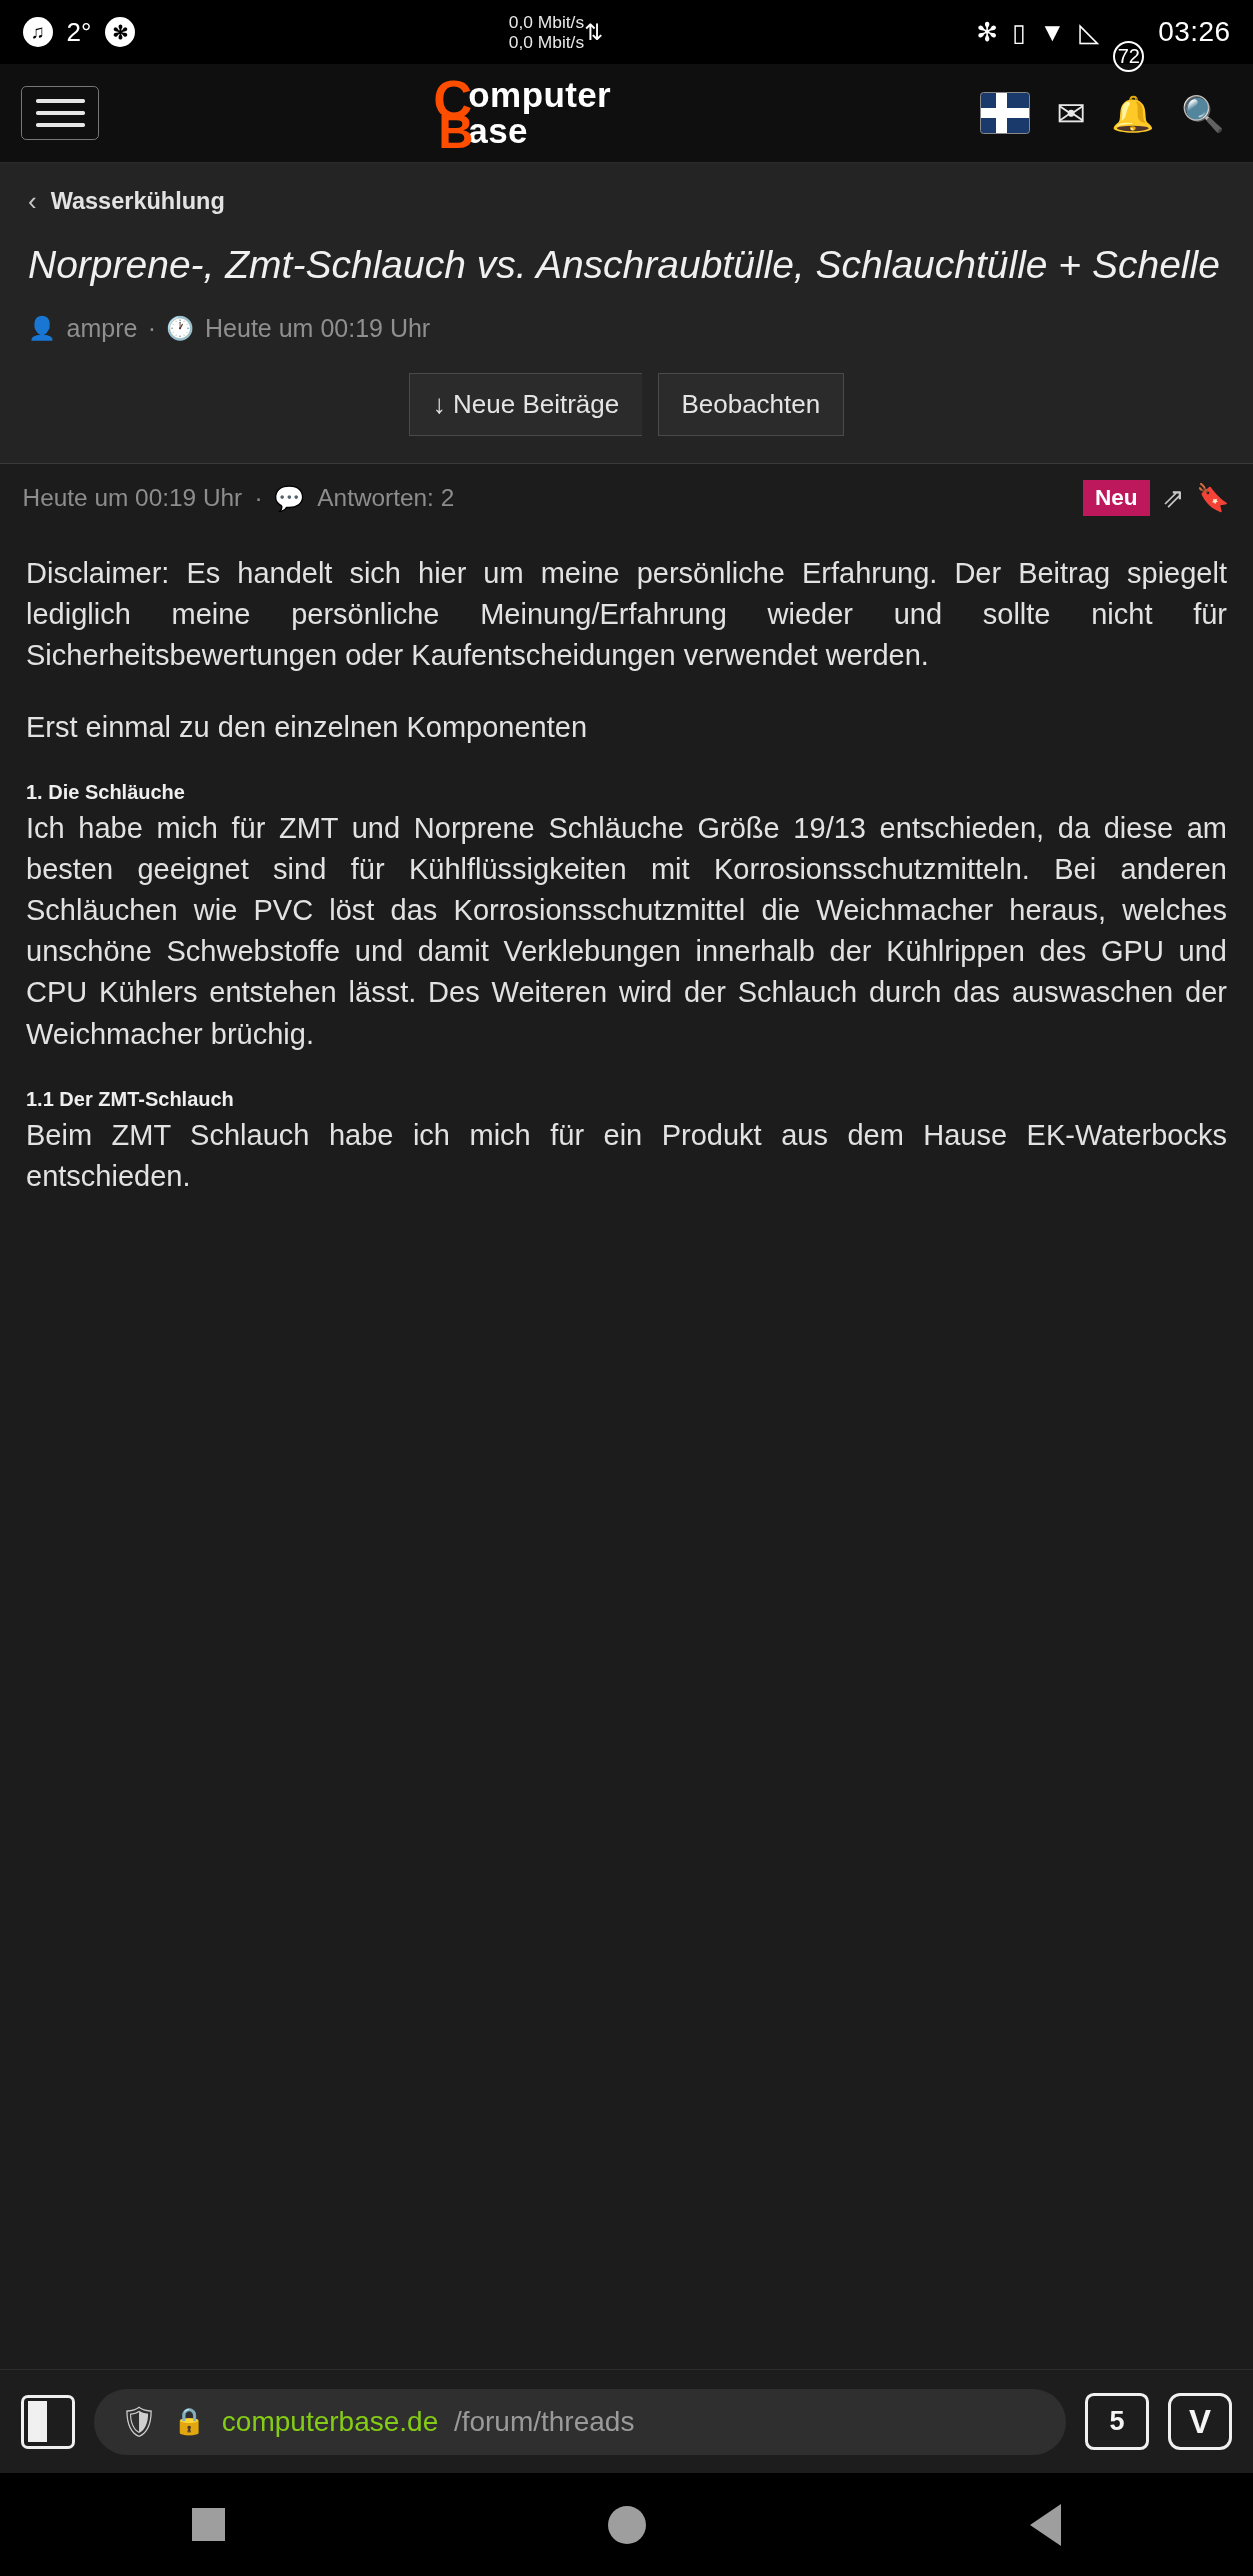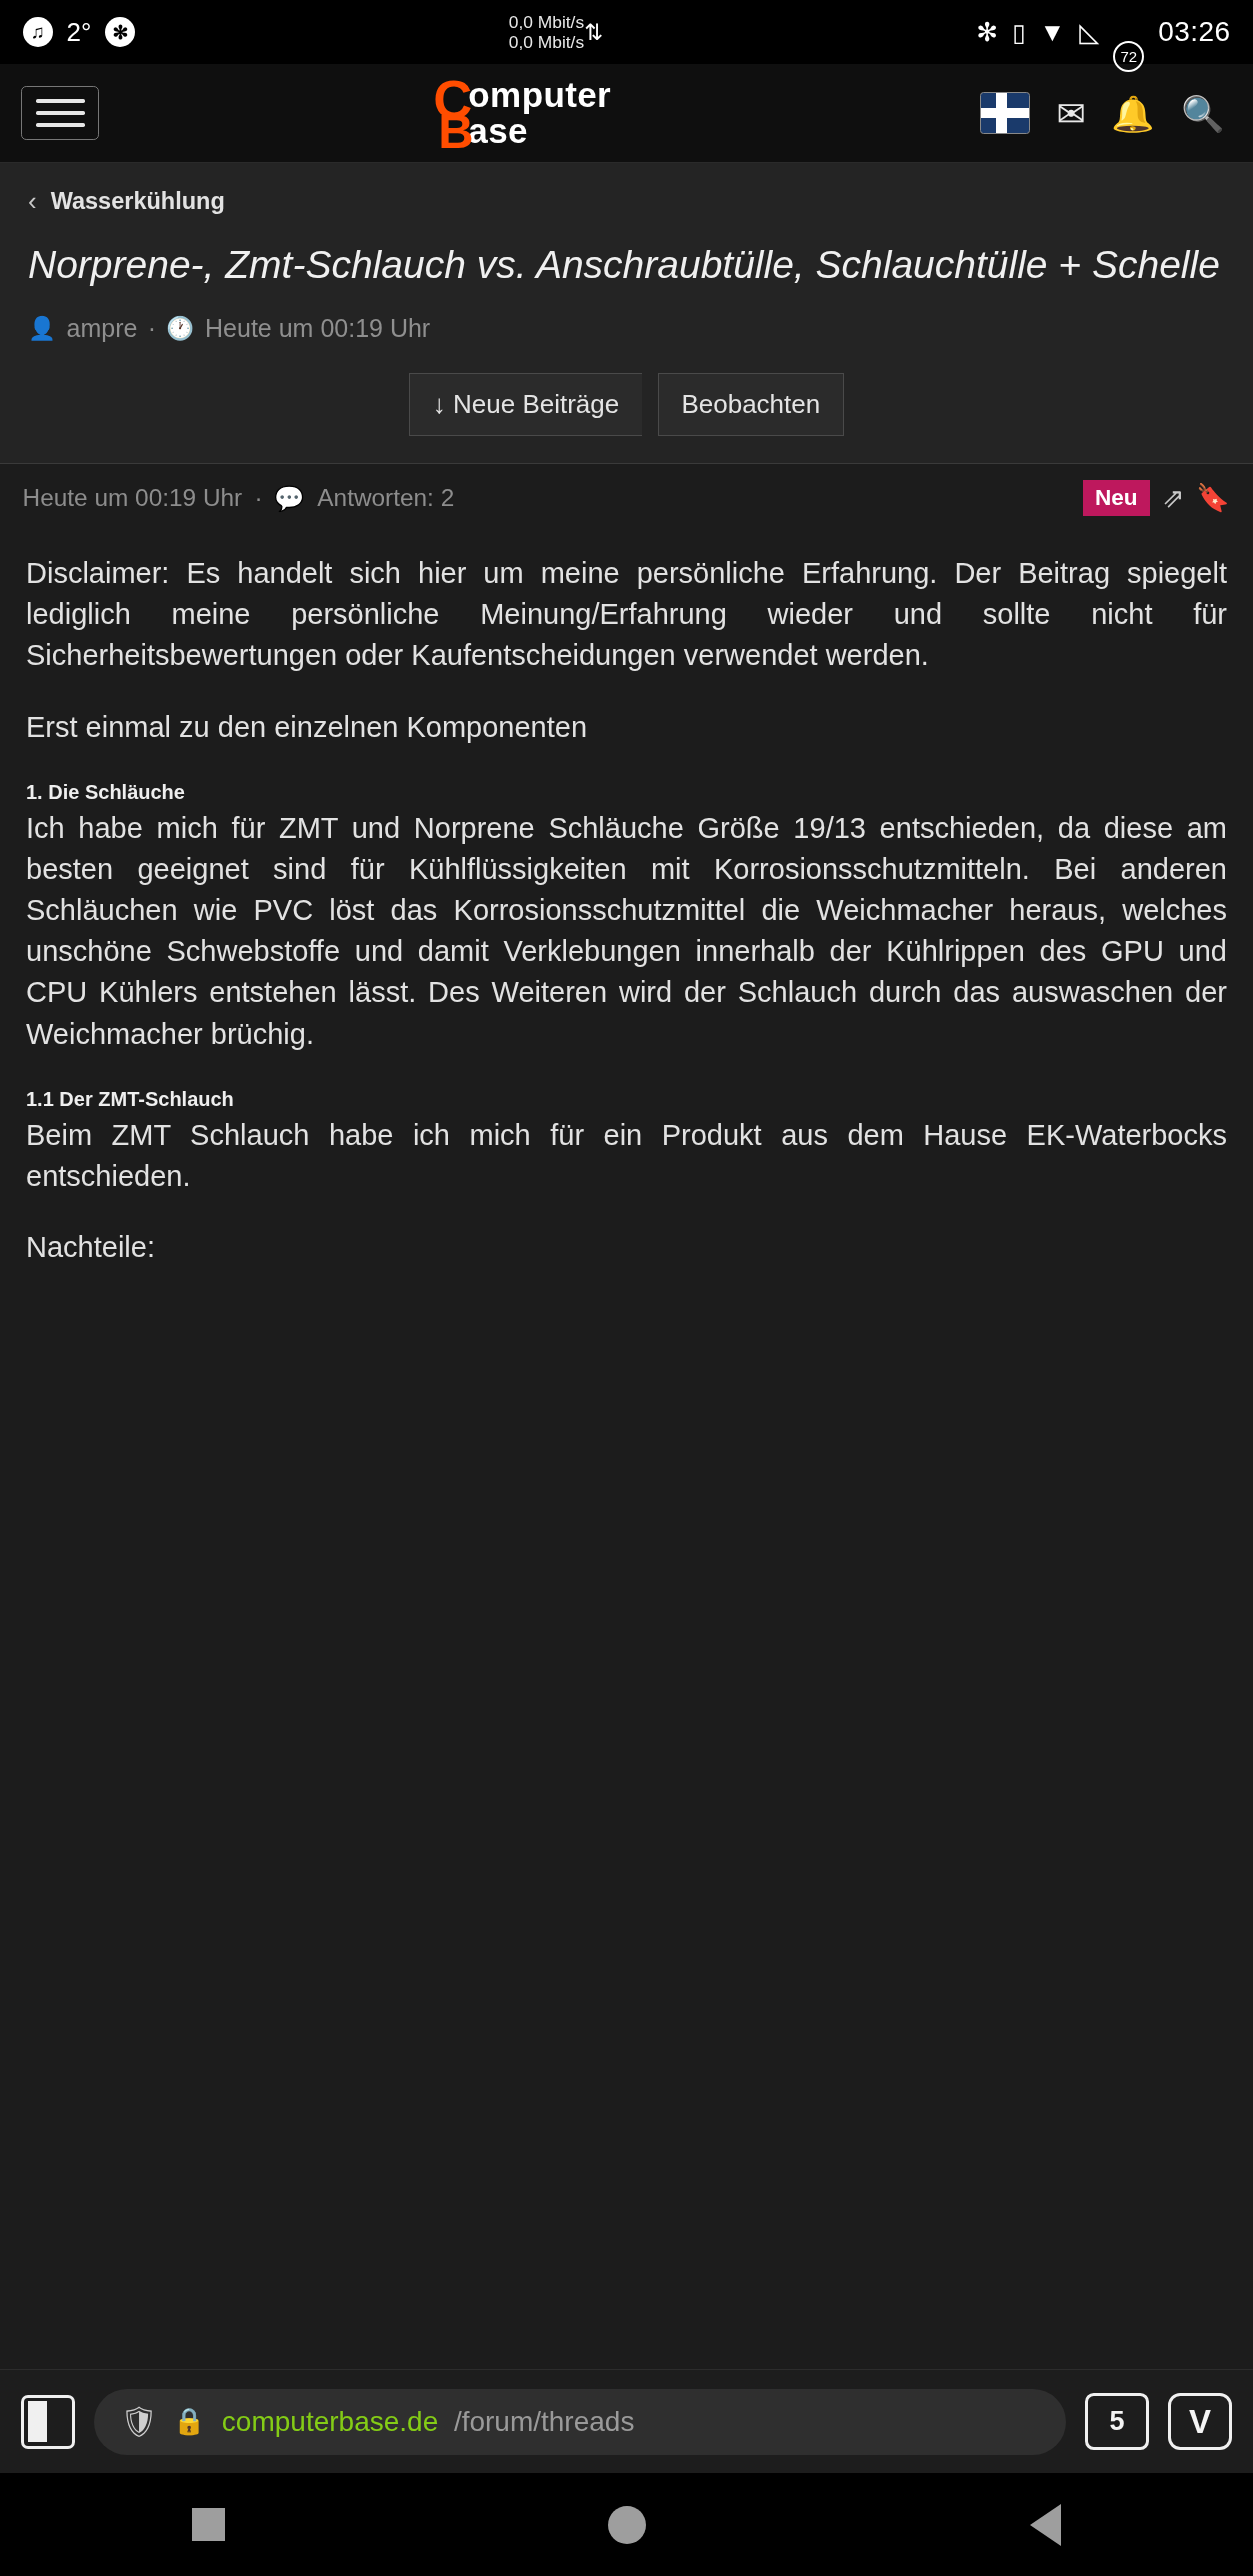--- a/index.html
+++ b/index.html
@@ -30,21 +30,21 @@
   .circle-ico {
     width: 30px; height: 30px; border-radius: 50%;
     background: #fff; color: #000;
     display: inline-flex; align-items: center; justify-content: center;
     font-size: 19px; font-weight: bold;
   }
   .batt {
     width: 31px; height: 31px; border-radius: 50%;
     border: 2.6px solid #fff; color: #fff;
     display: inline-flex; align-items: center; justify-content: center;
-    font-size: 15px;
+    font-size: 20px;
     margin-top: 48px;
   }
   .clock { font-size: 28px; letter-spacing: 0.4px; }
 
   
   .site-header {
     height: 99px;
     background: #0f0f0f;
     display: flex;
     align-items: center;
@@ -280,21 +280,20 @@
   <span class="pm-ico">🔖</span>
 </div>
 
 <div class="post-body">
   <p>Disclaimer: Es handelt sich hier um meine persönliche Erfahrung. Der Beitrag spiegelt lediglich meine persönliche Meinung/Erfahrung wieder und sollte nicht für Sicherheitsbewertungen oder Kaufentscheidungen verwendet werden.</p>
   <p class="nojust">Erst einmal zu den einzelnen Komponenten</p>
   <h4>1. Die Schläuche</h4>
   <p>Ich habe mich für ZMT und Norprene Schläuche Größe 19/13 entschieden, da diese am besten geeignet sind für Kühlflüssigkeiten mit Korrosionsschutzmitteln. Bei anderen Schläuchen wie PVC löst das Korrosionsschutzmittel die Weichmacher heraus, welches unschöne Schwebstoffe und damit Verklebungen innerhalb der Kühlrippen des GPU und CPU Kühlers entstehen lässt. Des Weiteren wird der Schlauch durch das auswaschen der Weichmacher brüchig.</p>
   <h4>1.1 Der ZMT-Schlauch</h4>
   <p>Beim ZMT Schlauch habe ich mich für ein Produkt aus dem Hause EK-Waterbocks entschieden.</p>
-  <p class="nojust">Nachteile:</p>
 </div>
 
 <div class="browser-bar">
   <span class="tabs-ico"></span>
   <div class="urlbar">
     <span class="shield">🛡</span>
     <span class="lock">🔒</span>
     <span class="url-host">computerbase.de</span>
       <span class="url-path">/forum/threads</span>
   </div>

